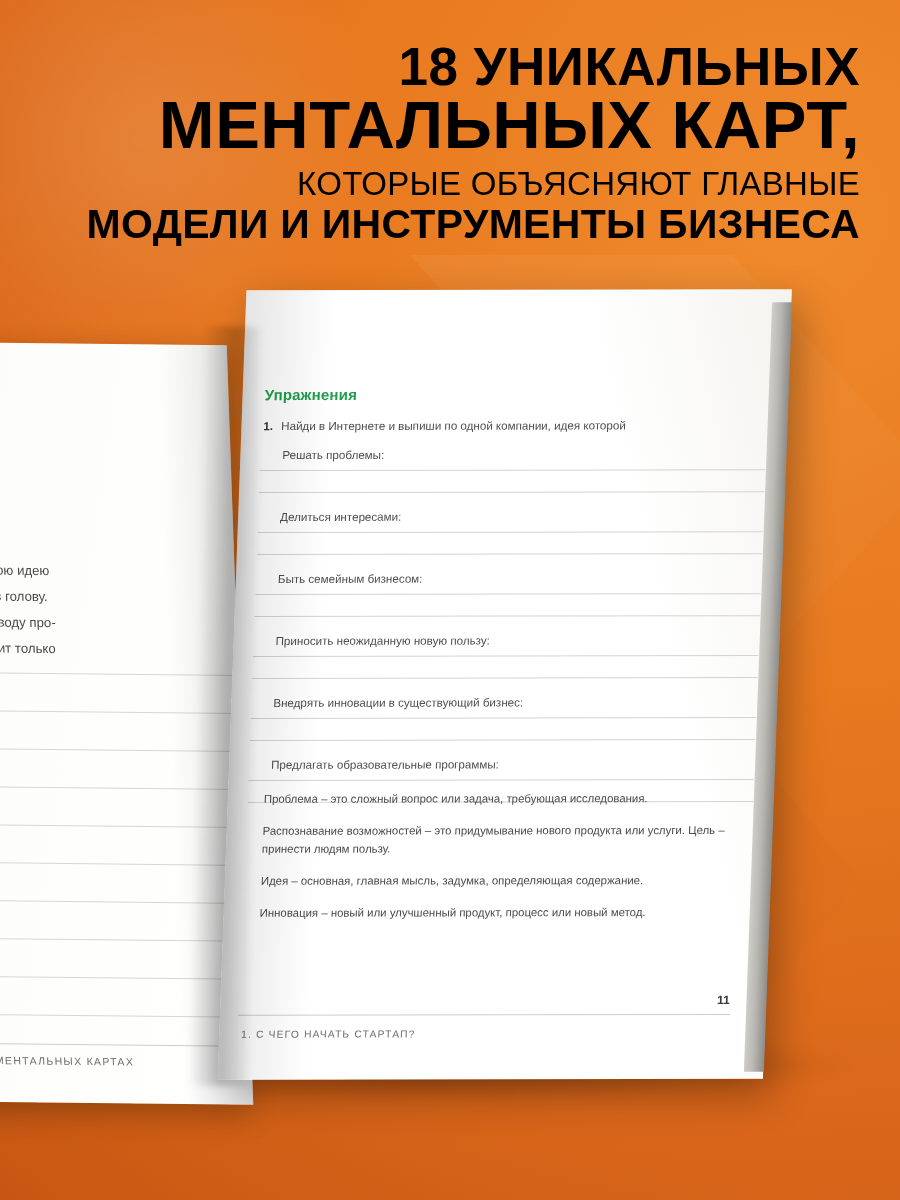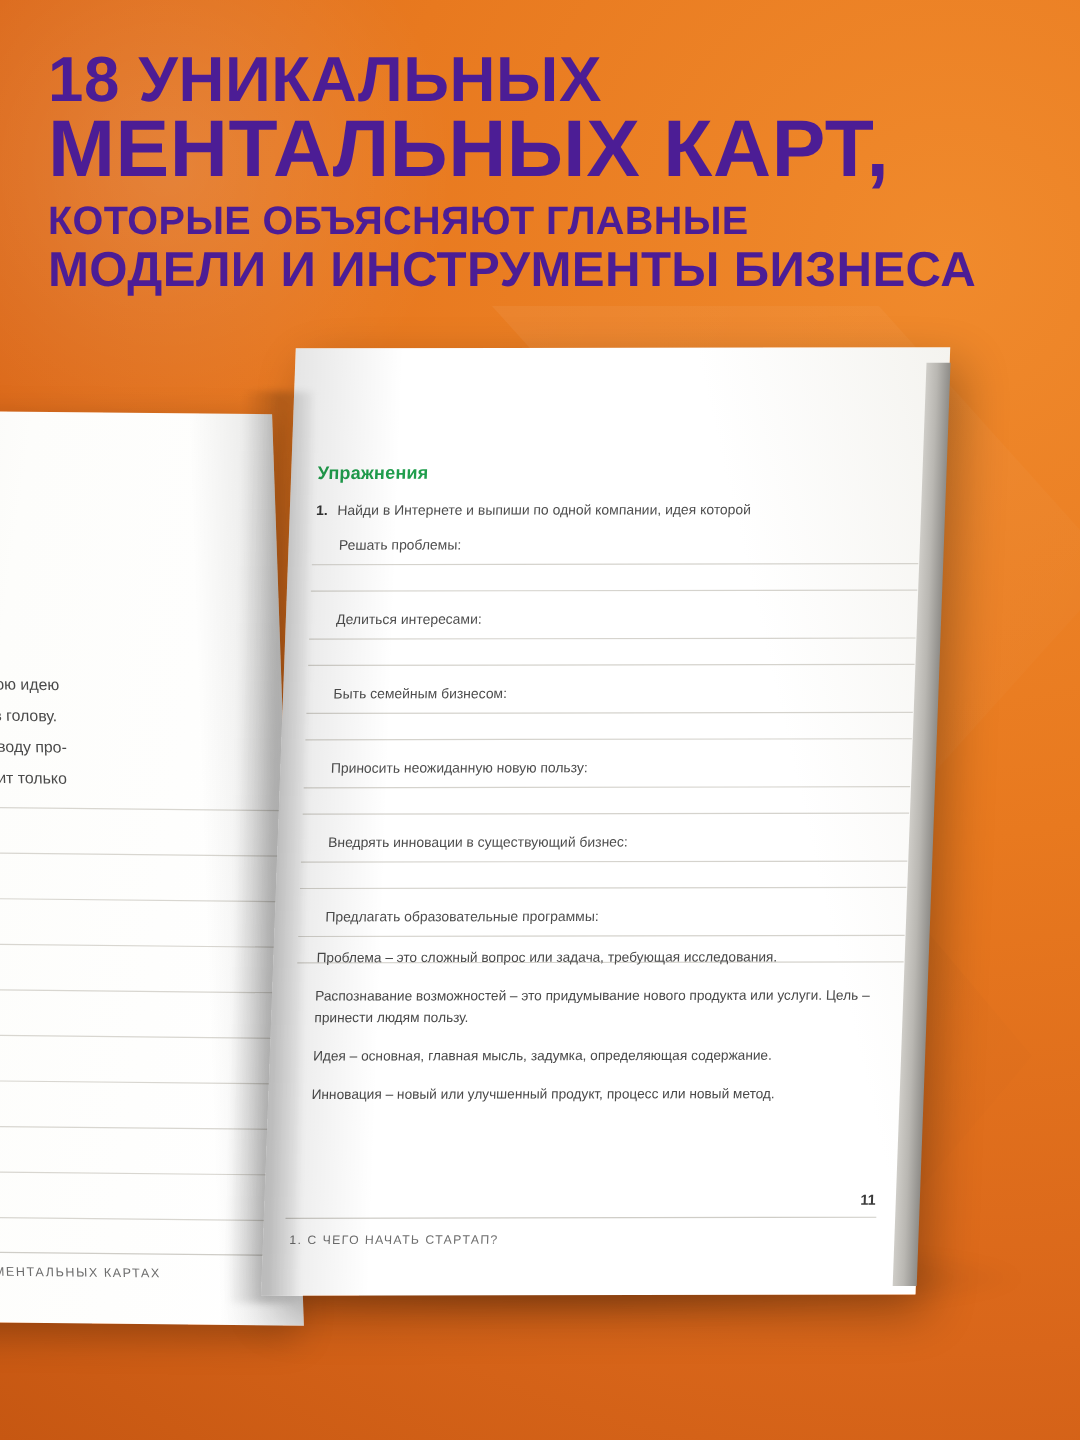--- a/index.html
+++ b/index.html
@@ -50,42 +50,42 @@
     height: 520px;
     background: radial-gradient(circle, rgba(255,255,255,0.12) 0%, rgba(255,255,255,0) 65%);
   }
 
   
   .headline {
     position: absolute;
     top: 38px;
     left: 0;
     width: 900px;
-    text-align: left;
-    color: #4c1d95;
+    text-align: right;
+    color: #000000;
     z-index: 6;
     padding: 0 40px;
     box-sizing: border-box;
   }
   .headline .l1 {
     font-size: 53px;
     line-height: 58px;
     font-weight: 700;
     letter-spacing: 0.5px;
   }
   .headline .l2 {
     font-size: 67px;
     line-height: 58px;
     font-weight: 700;
     letter-spacing: 0.5px;
   }
   .headline .l3 {
     font-size: 33px;
     line-height: 40px;
-    font-weight: 700;
+    font-weight: 400;
     letter-spacing: 0.3px;
     margin-top: 10px;
   }
   .headline .l4 {
     font-size: 41px;
     line-height: 40px;
     font-weight: 700;
     letter-spacing: 0.3px;
   }
 

